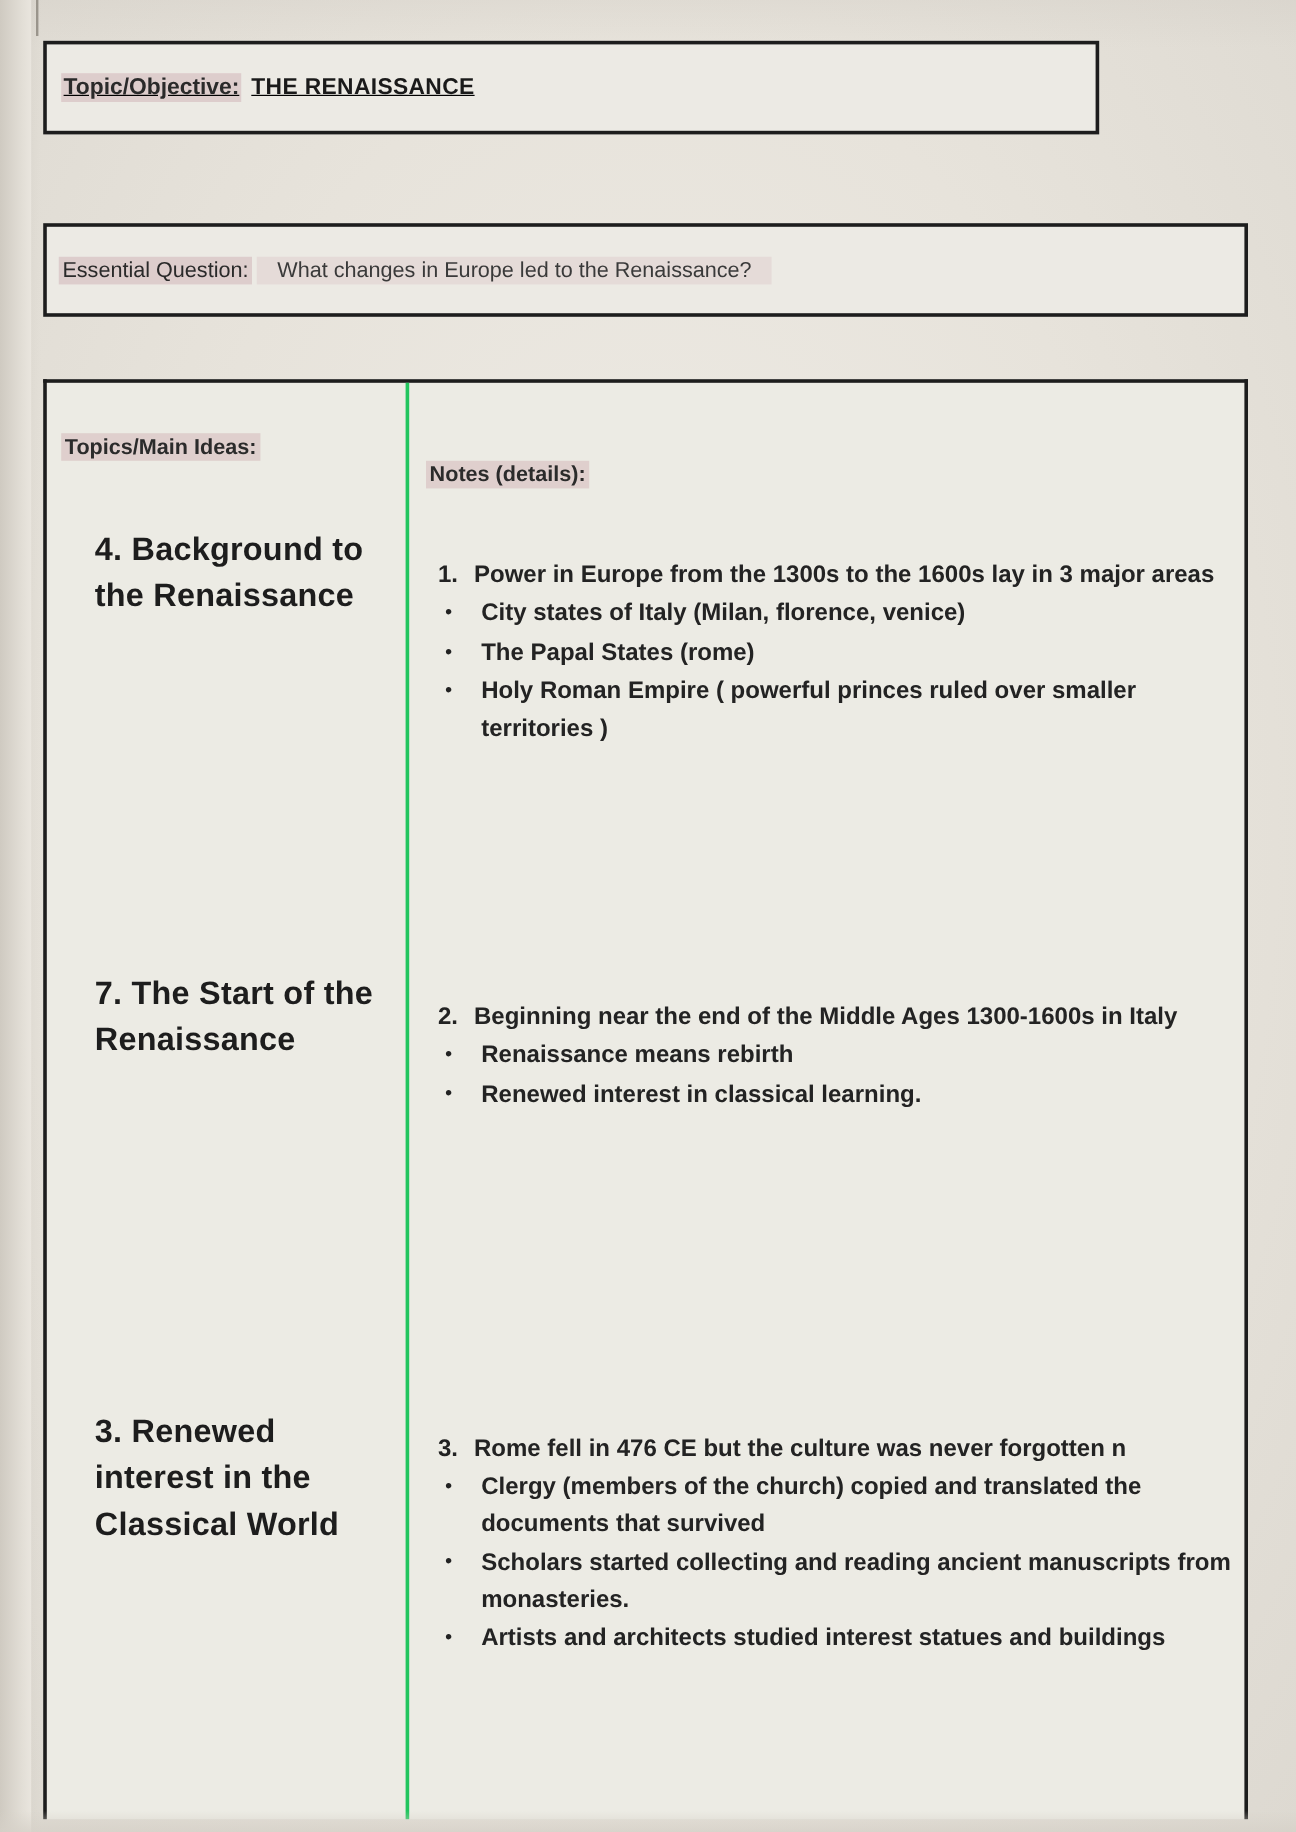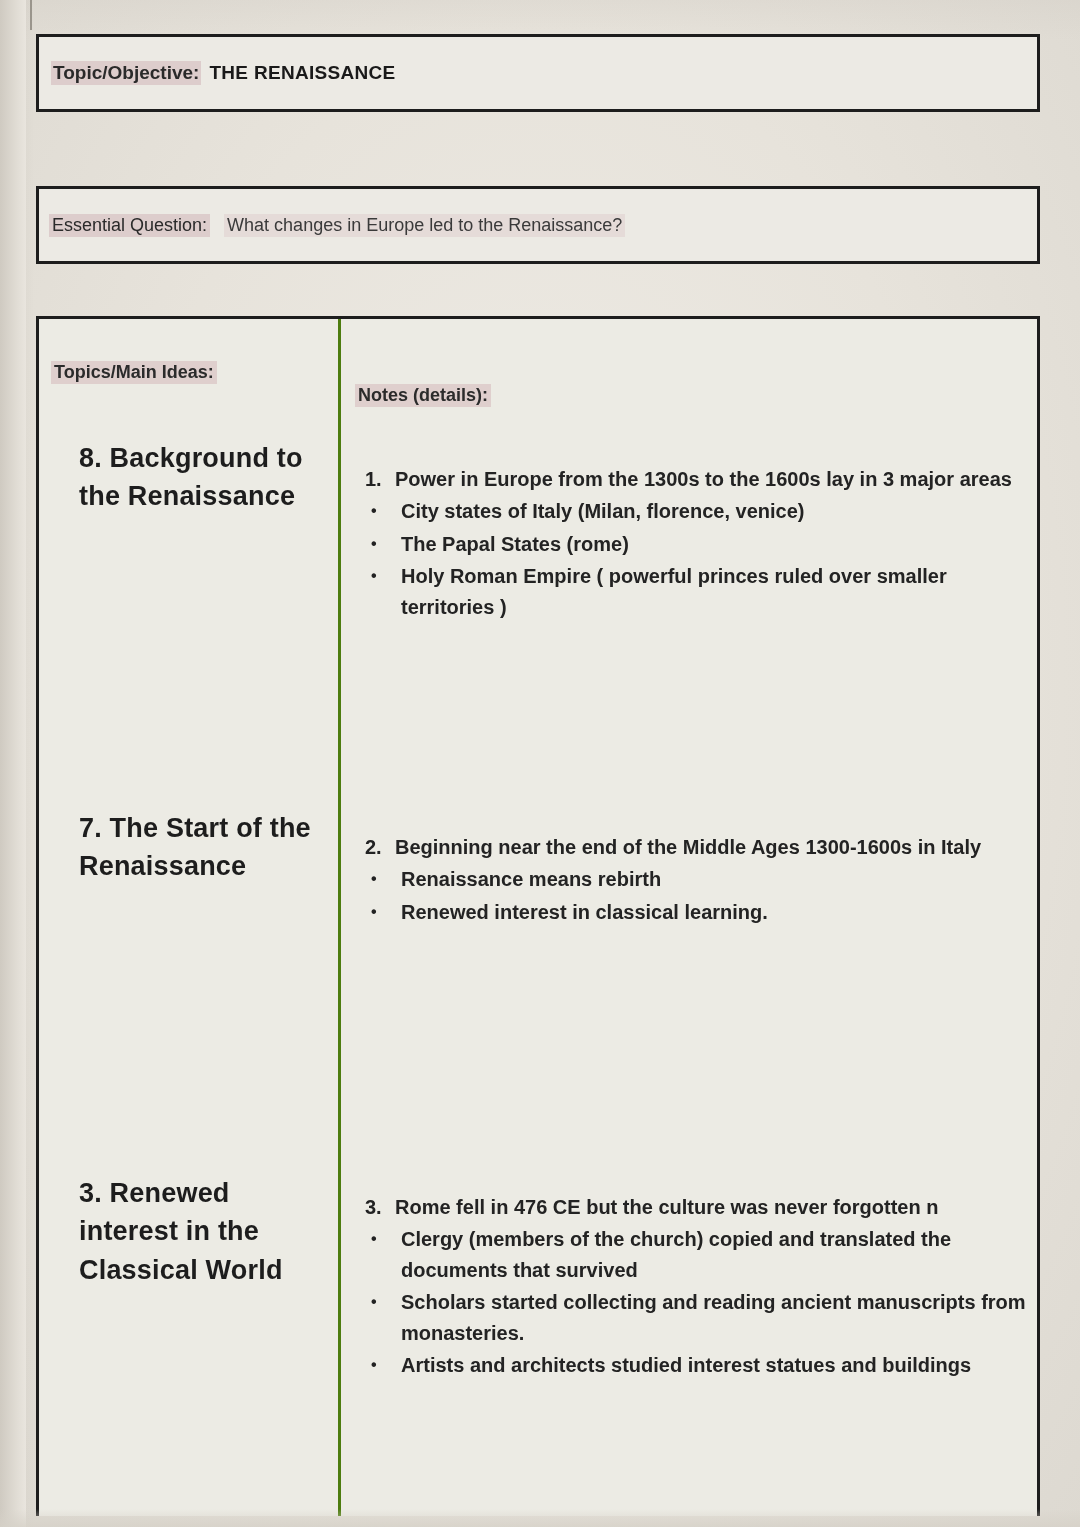--- a/index.html
+++ b/index.html
@@ -37,22 +37,22 @@
 
   .box {
     position: absolute;
     background: #eceae4;
     border: 3px solid #1d1d1d;
     box-sizing: border-box;
   }
 
   
   #topic-box {
-    left: 36px; top: 34px; width: 1004px; height: 78px;
-    display: flex; align-items: center;
+    left: 36px; top: 34px; width: 880px; height: 78px;
+    display: flex; align-items: center; text-decoration: underline;
   }
   #topic-box .label {
     font-size: 19px;
     font-weight: bold;
     color: #2a2a2a;
     background: rgba(205,170,175,0.45);
     padding: 1px 2px;
     margin-left: 12px;
   }
   #topic-box .value {
@@ -72,39 +72,39 @@
     font-size: 18px;
     font-weight: normal;
     color: #2a2a2a;
     background: rgba(205,170,175,0.45);
     padding: 1px 3px;
     margin-left: 10px;
   }
   #eq-box .value {
     font-size: 18px;
     color: #3a3a3a;
-    margin-left: 14px;
+    margin-left: 4px;
     background: rgba(205,170,175,0.22);
-    padding: 1px 3px;
+    padding: 1px 17px;
   }
 
   
   #notes-table {
     position: absolute;
     left: 36px; top: 316px; width: 1004px; height: 1200px;
     border: 3px solid #1d1d1d;
     border-bottom: none;
     box-sizing: border-box;
     background: #ecebe4;
     display: flex;
   }
   .col-left {
     width: 302px;
     box-sizing: border-box;
-    border-right: 3px solid #4d7c0f;
+    border-right: 3px solid #22c55e;
     position: relative;
   }
   .col-right {
     flex: 1;
     box-sizing: border-box;
     position: relative;
     margin-top: 23px;
   }
   .col-head {
     font-size: 18px;
@@ -192,21 +192,21 @@
   <div class="box" id="eq-box">
     <span class="label">Essential Question:</span>
     <span class="value">What changes in Europe led to the Renaissance?</span>
   </div>
 
   <div id="notes-table">
 
     <div class="col-left">
       <span class="col-head">Topics/Main Ideas:</span>
 
-      <div class="idea" id="idea-1">8. Background to the Renaissance</div>
+      <div class="idea" id="idea-1">4. Background to the Renaissance</div>
       <div class="idea" id="idea-2">7. The Start of the Renaissance</div>
       <div class="idea" id="idea-3">3. Renewed interest in the Classical World</div>
     </div>
 
     <div class="col-right">
       <span class="col-head">Notes (details):</span>
 
       <div class="note-group" id="notes-1">
         <div class="note-line">
           <span class="marker">1.</span>

